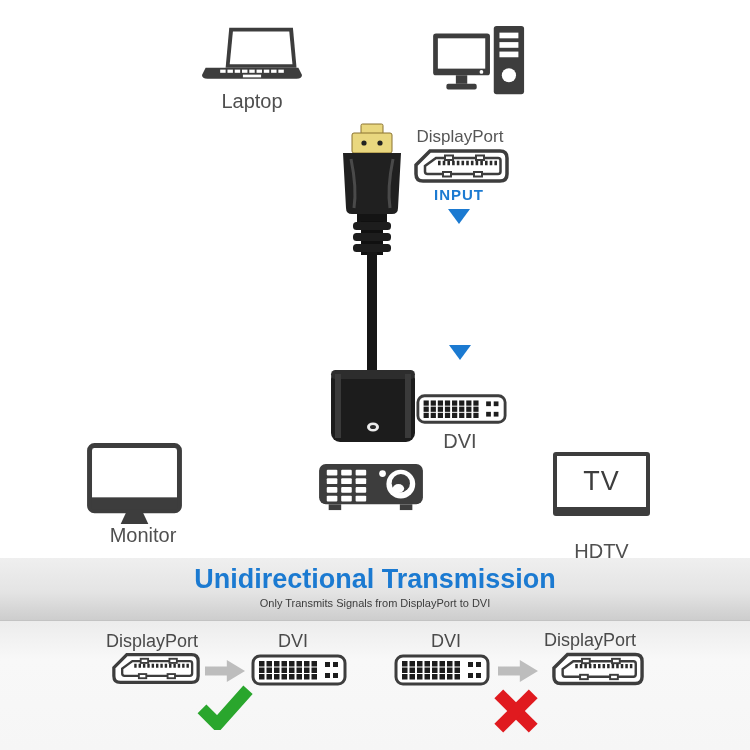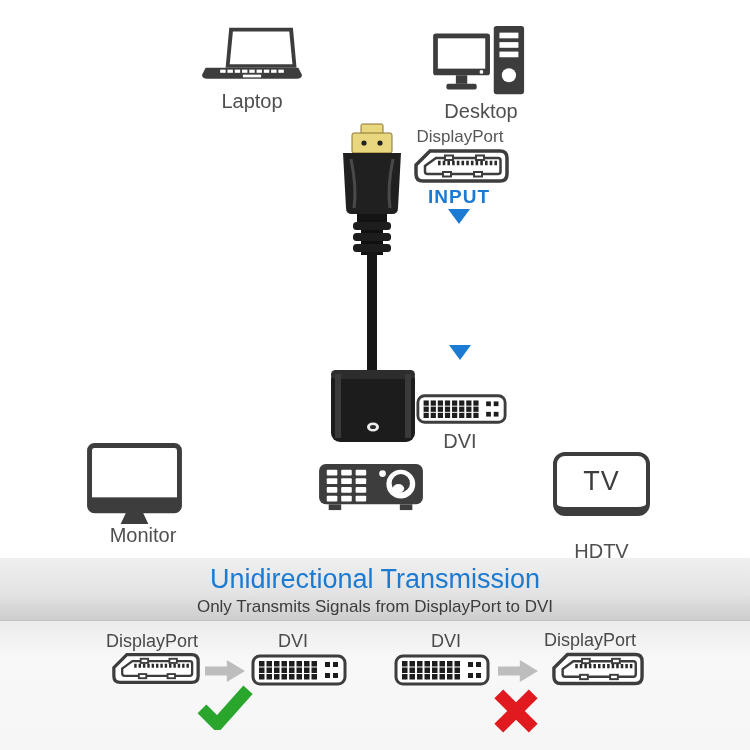--- a/index.html
+++ b/index.html
@@ -10,43 +10,43 @@
     --label-gray:#4f4f4f;
     --arrow-gray:#bdbdbd;
   }
   html,body{margin:0;padding:0;background:#fff;}
   body{font-family:"Liberation Sans", sans-serif;}
   #stage{position:relative;width:750px;height:750px;background:#ffffff;overflow:hidden;}
 
   .abs{position:absolute;}
   .lbl{position:absolute;text-align:center;color:var(--label-gray);font-size:20px;line-height:1.1;}
   .lbl-sm{position:absolute;text-align:center;color:#565656;font-size:17px;line-height:1.1;}
-  .dir{position:absolute;text-align:center;color:var(--accent-blue);font-size:19px;font-weight:700;letter-spacing:1px;}
+  .dir{position:absolute;text-align:center;color:var(--accent-blue);font-size:15px;font-weight:700;letter-spacing:1px;}
   .tri-down{position:absolute;width:0;height:0;border-left:11px solid transparent;border-right:11px solid transparent;border-top:15px solid var(--accent-blue);}
 
   .ic-dark{fill:var(--icon-dark);}
   .ic-white{fill:#ffffff;}
   .ic-stroke{fill:#ffffff;stroke:var(--icon-dark);}
   .ic-stroke-n{fill:none;stroke:var(--icon-dark);}
   .pin{fill:#1d1d1d;}
   .arrow-fill{fill:var(--arrow-gray);}
 
   #banner{position:absolute;left:0;top:558px;width:750px;height:62px;
     background:linear-gradient(180deg,#efefef 0%,#e4e4e4 55%,#cdcdcd 100%);
     border-bottom:1px solid #c3c3c3;}
-  #banner .title{margin-top:6px;text-align:center;font-size:27px;font-weight:400;color:var(--accent-blue);}
-  #banner .subtitle{margin-top:2px;text-align:center;font-size:17px;color:#3c3c3c;}
+  #banner .title{margin-top:6px;text-align:center;font-size:27px;font-weight:700;color:var(--accent-blue);}
+  #banner .subtitle{margin-top:2px;text-align:center;font-size:11px;color:#3c3c3c;}
 
   #compat{position:absolute;left:0;top:621px;width:750px;height:129px;
     background:linear-gradient(180deg,#ececec 0%,#f8f8f8 30%,#f6f6f6 100%);}
   .compat-lbl{position:absolute;text-align:center;color:#4a4a4a;font-size:18px;}
 
   #hdtv-box{position:absolute;left:553px;top:452px;width:89px;height:51px;
     border:4px solid var(--icon-dark);border-bottom:9px solid var(--icon-dark);
-    border-radius:12px;background:#fff;display:flex;align-items:center;justify-content:center;}
+    border-radius:3px;background:#fff;display:flex;align-items:center;justify-content:center;}
   #hdtv-box .tv-text{font-size:27px;color:#3d3d3d;letter-spacing:1px;}
 </style>
 </head>
 <body>
 
 <svg width="0" height="0" style="position:absolute">
   <defs>
 
     <symbol id="sym-dp" viewBox="0 0 95 34">
       <path class="ic-stroke" stroke-width="3.5" d="M16,2 L86,2 Q93,2 93,9 L93,25 Q93,32 86,32 L9,32 Q2,32 2,25 L2,16 Z"></path>
@@ -124,21 +124,20 @@
     <rect class="ic-white" x="70" y="7" width="20" height="6"></rect>
     <rect class="ic-white" x="70" y="17" width="20" height="6"></rect>
     <rect class="ic-white" x="70" y="27" width="20" height="6"></rect>
     <circle class="ic-white" cx="80" cy="52" r="7.5"></circle>
     <rect class="ic-dark" x="0" y="8" width="60" height="44" rx="3"></rect>
     <rect class="ic-white" x="5" y="13" width="50" height="32"></rect>
     <circle class="ic-white" cx="51" cy="48.5" r="2"></circle>
     <rect class="ic-dark" x="24" y="52" width="12" height="9"></rect>
     <rect class="ic-dark" x="14" y="61" width="32" height="6" rx="2"></rect>
   </svg>
-  <div class="lbl" style="left:426px;top:100px;width:110px">Desktop</div>
 
   <svg class="abs" style="left:326px;top:122px" width="100" height="334" viewBox="0 0 100 334">
     <rect x="35" y="2" width="22" height="10" rx="1.5" fill="#e9d77f" stroke="#8a7330" stroke-width="1"></rect>
     <rect x="26" y="11" width="40" height="20" rx="2" fill="#e9d77f" stroke="#8a7330" stroke-width="1"></rect>
     <circle cx="38" cy="21" r="2.6" fill="#222"></circle>
     <circle cx="54" cy="21" r="2.6" fill="#222"></circle>
     <path d="M17,31 L75,31 L72,86 Q72,92 66,92 L26,92 Q20,92 20,86 Z" fill="#202020"></path>
     <path d="M25,37 Q31,66 28,86" stroke="#4a4a4a" stroke-width="3" fill="none"></path>
     <path d="M67,37 Q61,66 64,86" stroke="#4a4a4a" stroke-width="3" fill="none"></path>
     <rect x="31" y="92" width="30" height="8" fill="#141414"></rect>

